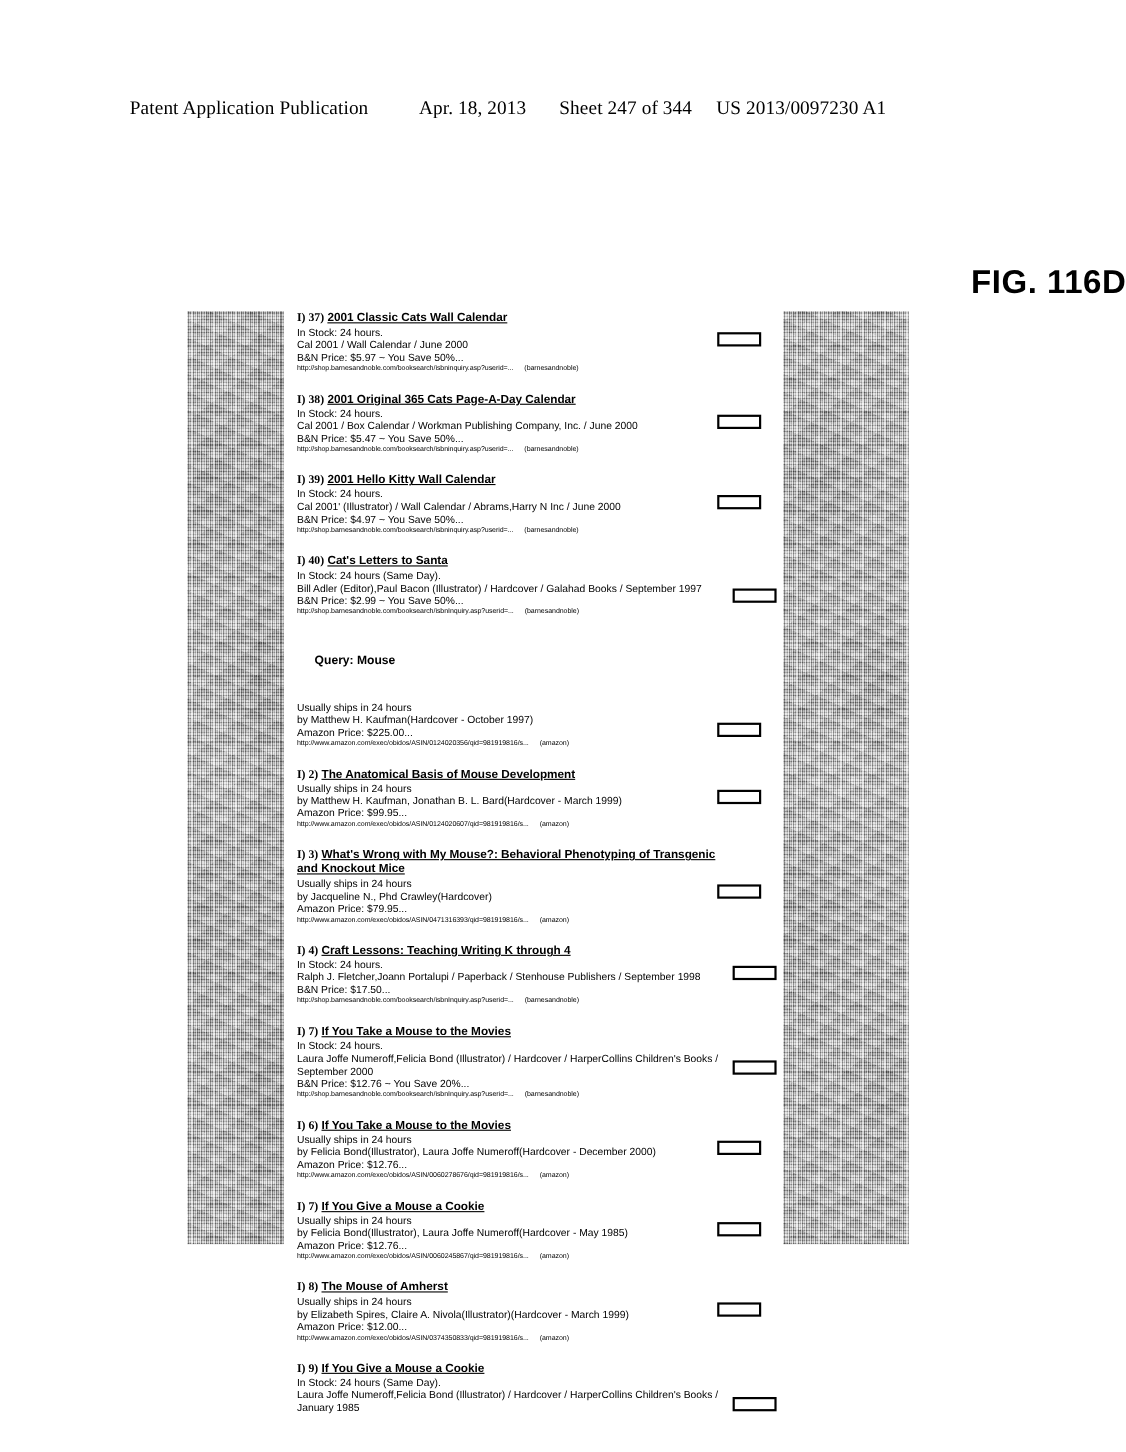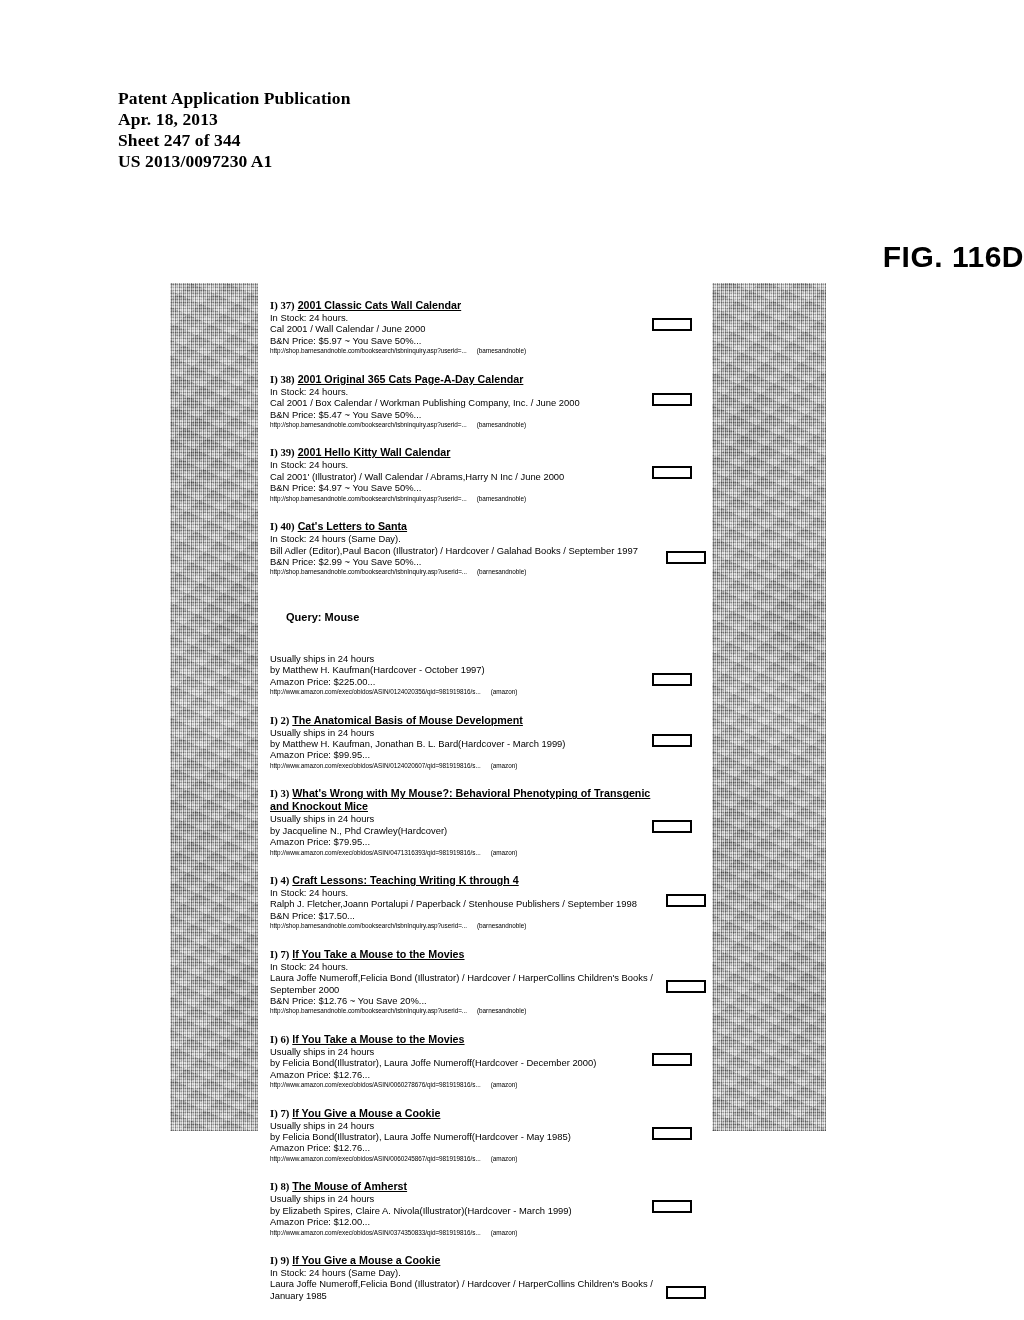--- a/index.html
+++ b/index.html
@@ -16,30 +16,29 @@
     overflow: hidden;
   }
 
   
   .pub-header {
     position: absolute;
     top: 88px;
     left: 118px;
     width: 790px;
     font-family: "Liberation Serif", serif;
-    font-weight: bold;
+    font-weight: normal;
     font-size: 17.5px;
     letter-spacing: 0.1px;
     white-space: nowrap;
     display: flex;
     align-items: baseline;
-    flex-direction: column;
   }
   .pub-header .ph-title { margin-right: 46px; }
-  .pub-header .ph-date  { margin-right: 14px; }
+  .pub-header .ph-date  { margin-right: 30px; }
   .pub-header .ph-sheet { margin-right: 22px; }
   .pub-header .ph-num   { }
 
   
   .fig-label {
     position: absolute;
     top: 240px;
     left: 0;
     width: 1024px;
     text-align: right;
@@ -88,21 +87,21 @@
       radial-gradient(ellipse 80px 150px at 20% 66%, rgba(80,80,80,0.30), rgba(255,255,255,0) 72%),
       radial-gradient(ellipse 55px 120px at 80% 84%, rgba(70,70,70,0.30), rgba(255,255,255,0) 70%),
       radial-gradient(ellipse 90px 90px at 50% 50%, rgba(255,255,255,0.35), rgba(255,255,255,0) 70%);
   }
   .noise-left  { left: 0px;   width: 88px; }
   .noise-right { left: 542px; width: 114px; }
 
   
   .content {
     position: absolute;
-    top: 16px;
+    top: 0;
     left: 100px;
     width: 420px;
   }
 
   .entry { position: relative; }
 
   .entry-title {
     font-size: 10.7px;
     font-weight: bold;
     line-height: 13px;

